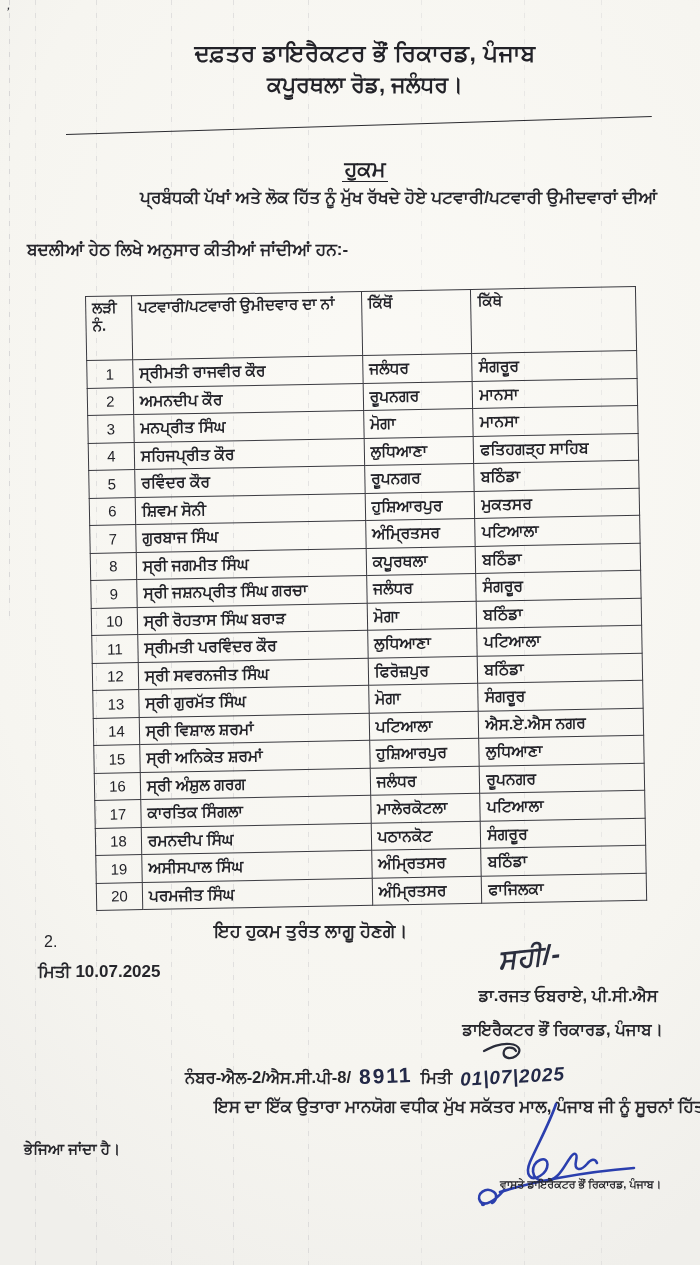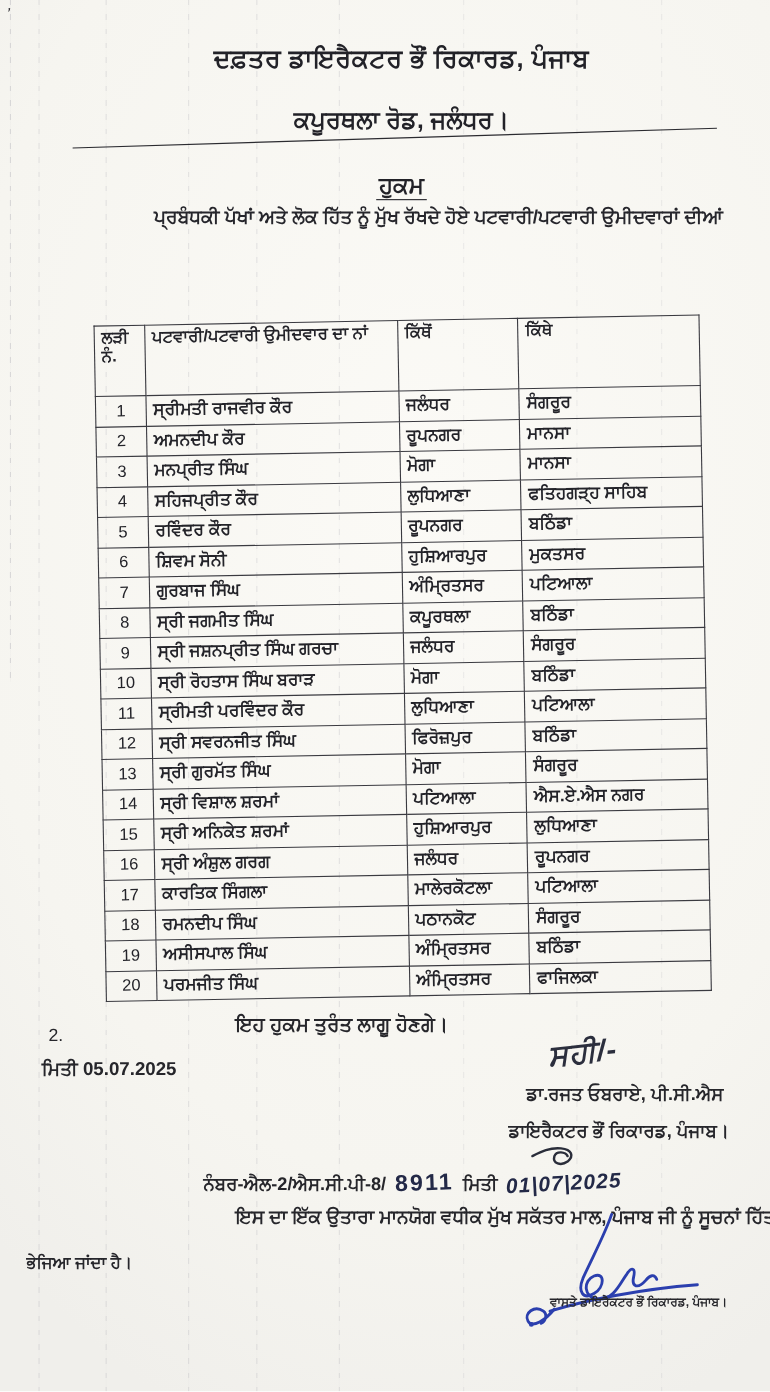--- a/index.html
+++ b/index.html
@@ -30,21 +30,21 @@
     position: absolute; left: 6px; top: 4px;
     font-size: 14px; color: #2c2c33; transform: rotate(14deg);
   }
 
   .title1 {
     position: absolute; top: 40px; left: 30px; right: 0;
     text-align: center; font-size: 23px; font-weight: bold;
     letter-spacing: .5px; color: #222228; white-space: nowrap;
   }
   .title2 {
-    position: absolute; top: 96px; left: 30px; right: 0;
+    position: absolute; top: 72px; left: 30px; right: 0;
     text-align: center; font-size: 22px; font-weight: bold;
     color: #222228; white-space: nowrap;
   }
   .divider {
     position: absolute; left: 66px; top: 134px; width: 586px;
     border-top: 1.7px solid #2b2b30;
     transform: rotate(-1.75deg); transform-origin: left top;
   }
   .heading-wrap {
     position: absolute; top: 142px; left: 30px; right: 0; text-align: center; margin-top: 15px;
@@ -145,20 +145,21 @@
   <div class="pen-mark-topleft">’</div>
 
   <div class="title1">ਦਫ਼ਤਰ ਡਾਇਰੈਕਟਰ ਭੌਂ ਰਿਕਾਰਡ, ਪੰਜਾਬ</div>
   <div class="title2">ਕਪੂਰਥਲਾ ਰੋਡ, ਜਲੰਧਰ।</div>
   <div class="divider"></div>
   <div class="heading-wrap">
     <span>ਹੁਕਮ</span>
   </div>
 
   <div class="intro1">ਪ੍ਰਬੰਧਕੀ ਪੱਖਾਂ ਅਤੇ ਲੋਕ ਹਿੱਤ ਨੂੰ ਮੁੱਖ ਰੱਖਦੇ ਹੋਏ ਪਟਵਾਰੀ/ਪਟਵਾਰੀ ਉਮੀਦਵਾਰਾਂ ਦੀਆਂ</div>
+  <div class="intro2">ਬਦਲੀਆਂ ਹੇਠ ਲਿਖੇ ਅਨੁਸਾਰ ਕੀਤੀਆਂ ਜਾਂਦੀਆਂ ਹਨ:-</div>
 
   <table class="transfers">
     <thead>
       <tr>
         <th class="col-sno">ਲੜੀ ਨੰ.</th>
         <th class="col-name">ਪਟਵਾਰੀ/ਪਟਵਾਰੀ ਉਮੀਦਵਾਰ ਦਾ ਨਾਂ</th>
         <th class="col-from">ਕਿੱਥੋਂ</th>
         <th class="col-to">ਕਿੱਥੇ</th>
       </tr>
     </thead>
@@ -281,21 +282,21 @@
       <td class="c-sno">20</td>
       <td class="c-name">ਪਰਮਜੀਤ ਸਿੰਘ</td>
       <td class="c-from">ਅੰਮ੍ਰਿਤਸਰ</td>
       <td class="c-to">ਫਾਜਿਲਕਾ</td>
     </tr>
       </tbody>
   </table>
 
   <div class="foot-2">2.</div>
   <div class="order-line">ਇਹ ਹੁਕਮ ਤੁਰੰਤ ਲਾਗੂ ਹੋਣਗੇ।</div>
-  <div class="date-line">ਮਿਤੀ 05.07.2025</div>
+  <div class="date-line">ਮਿਤੀ 10.07.2025</div>
 
   <div class="sd-mark">ਸਹੀ/-</div>
   <div class="sig-name">ਡਾ.ਰਜਤ ਓਬਰਾਏ, ਪੀ.ਸੀ.ਐਸ</div>
   <div class="sig-title">ਡਾਇਰੈਕਟਰ ਭੌਂ ਰਿਕਾਰਡ, ਪੰਜਾਬ।</div>
 
   <svg class="flourish" width="48" height="26" viewBox="0 0 48 26">
     <path d="M2,13 C10,9 18,5 28,6 C38,7 40,13 34,18 C28,22 20,20 22,13 C24,8 32,9 34,13" fill="none" stroke="#2a2d3a" stroke-width="2.2" stroke-linecap="round"></path>
   </svg>
 
   <div class="ref-line">

